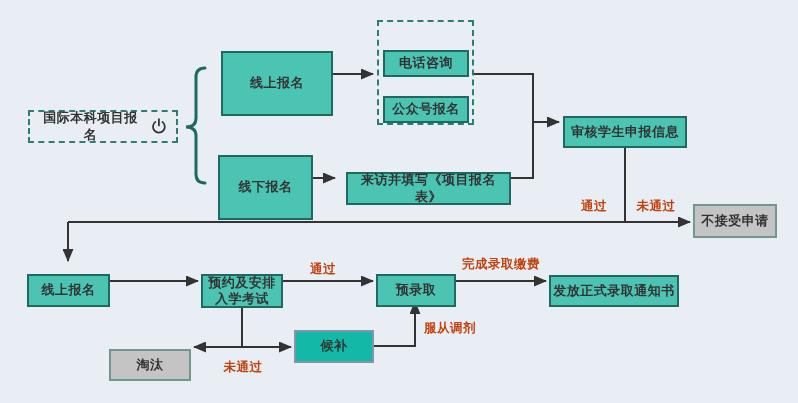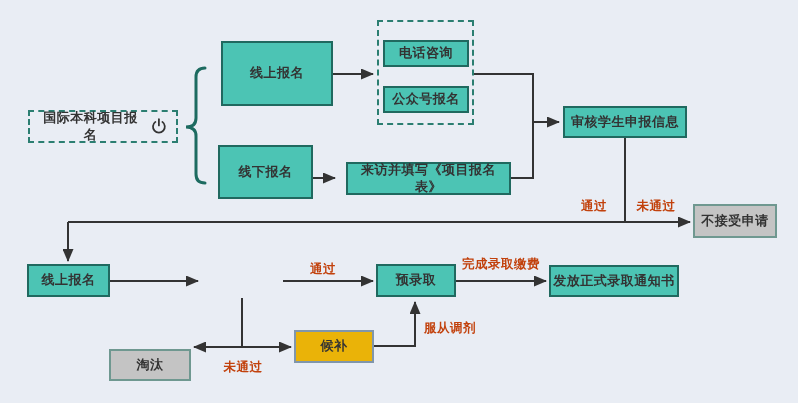--- a/index.html
+++ b/index.html
@@ -12,23 +12,23 @@
   }
   .lines{position:absolute;left:0;top:0;z-index:1;}
   .node{
     position:absolute;z-index:2;
     display:flex;align-items:center;justify-content:center;
     box-sizing:border-box;
     font-size:13px;font-weight:700;color:#333;
     text-align:center;line-height:1.25;
     letter-spacing:0.5px;
   }
-  .teal{background:#4cc4b4;border:2.5px solid #20695f;}
+  .teal{background:#4cc4b4;border:2.5px solid #20695f;margin-top:10px;}
   .gray{background:#c4c4c4;border:2px solid #6f9890;}
-  .blue{background:#eab308;border:2px solid #8096ab;}
+  .blue{background:#14b8a6;border:2px solid #8096ab;}
   .dashed-start{
     background:transparent;
     border:2.5px dashed #2b7e71;
     justify-content:flex-start;
     padding:0 8px 0 10px;
     gap:9px;
   }
   .dotted-group{
     position:absolute;z-index:1;
     box-sizing:border-box;
@@ -97,21 +97,21 @@
       <line x1="12" y1="2.2" x2="12" y2="10.5" stroke="#333" stroke-width="2.4" stroke-linecap="round"></line>
     </svg>
   </div>
 
   <div class="dotted-group" style="left:377px;top:20px;width:97px;height:105px;"></div>
 
   <div class="node teal" style="left:221px;top:41px;width:112px;height:65px;">
     <span>线上报名</span>
   </div>
 
-  <div class="node teal" style="left:218px;top:145px;width:95px;height:54px;">
+  <div class="node teal" style="left:218px;top:145px;width:95px;height:65px;">
     <span>线下报名</span>
   </div>
 
   <div class="node teal" style="left:383px;top:40px;width:86px;height:27px;border-width:2px;">
     <span>电话咨询</span>
   </div>
 
   <div class="node teal" style="left:383px;top:86px;width:86px;height:27px;border-width:2px;">
     <span>公众号报名</span>
   </div>
@@ -125,20 +125,24 @@
   </div>
 
   <div class="node teal" style="left:563px;top:106px;width:124px;height:32px;border-width:2px;">
     <span>审核学生申报信息</span>
   </div>
 
   <div class="node teal" style="left:27px;top:264px;width:83px;height:33px;border-width:2px;">
     <span>线上报名</span>
   </div>
 
+  <div class="node teal" style="left:201px;top:264px;width:82px;height:34px;border-width:2px;flex-direction:column;">
+    <span>预约及安排</span>
+    <span>入学考试</span>
+  </div>
 
   <div class="node teal" style="left:376px;top:264px;width:80px;height:33px;border-width:2px;">
     <span>预录取</span>
   </div>
 
   <div class="node teal" style="left:549px;top:265px;width:130px;height:32px;border-width:2px;">
     <span>发放正式录取通知书</span>
   </div>
 
   <div class="node gray" style="left:109px;top:349px;width:82px;height:32px;">

